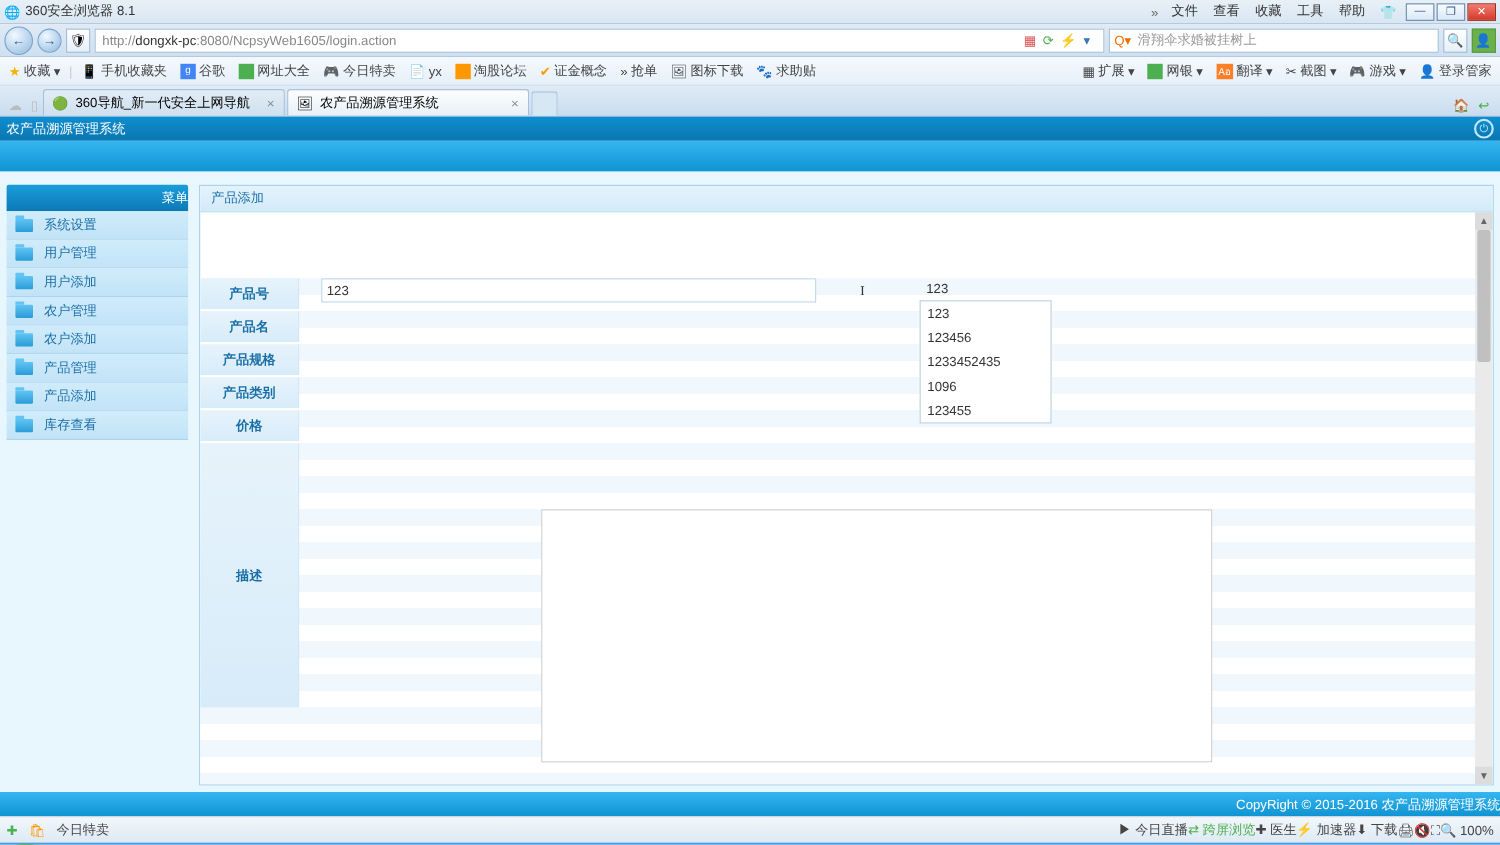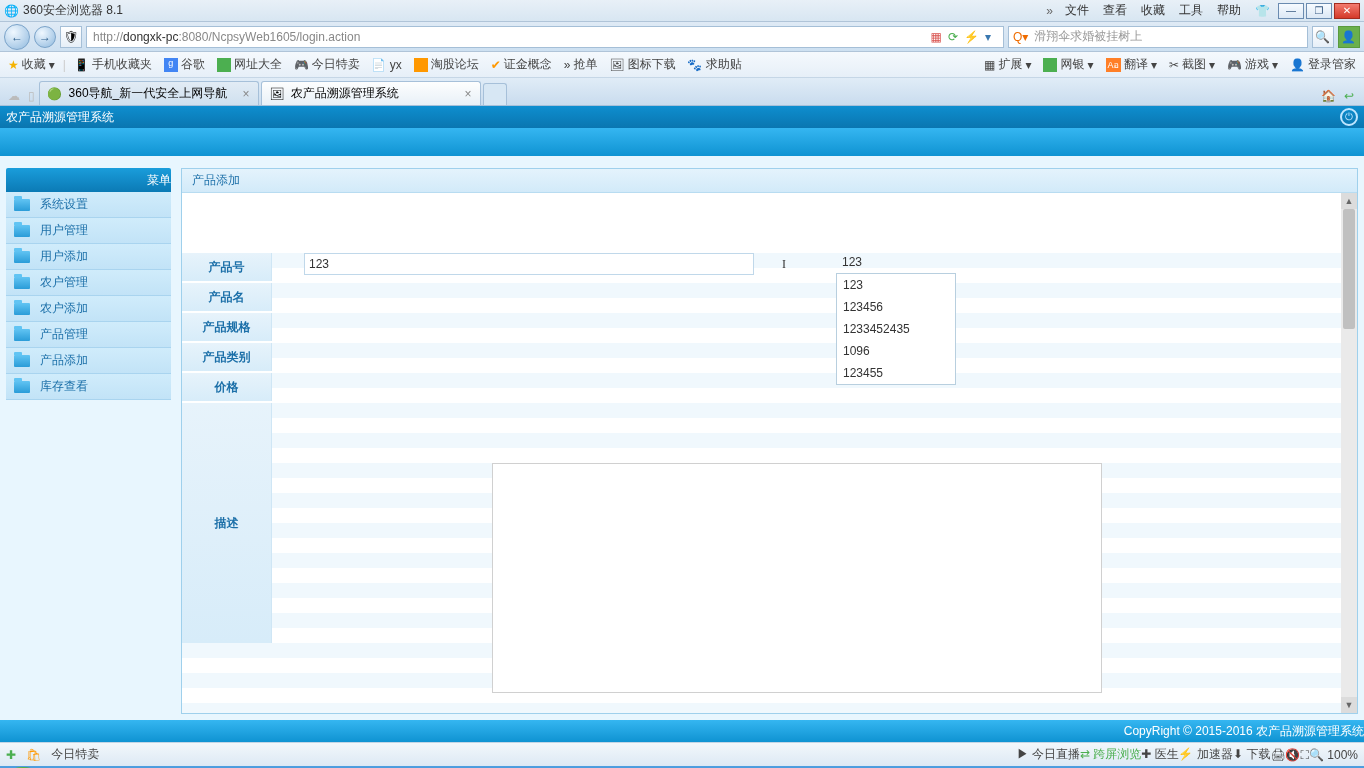--- a/index.html
+++ b/index.html
@@ -40,21 +40,21 @@
 .side-item .fld{width:16px;height:12px;background:linear-gradient(#61c4f3,#2a9cd8);border-radius:1px;position:relative}
 .side-item .fld:before{content:"";position:absolute;top:-3px;left:0;width:8px;height:3px;background:#61c4f3;border-radius:1px 1px 0 0}
 
 .panel{flex:1;background:#fff;border:1px solid #9fd0ec;position:relative;overflow:hidden}
 .panel-head{height:24px;background:linear-gradient(#e4f3fc,#d2eaf9);border-bottom:1px solid #b8dcf1;color:#1b6fa8;display:flex;align-items:center;padding:0 10px}
 .panel-body{padding:0;position:relative;height:calc(100% - 24px)}
 .stripes{position:absolute;inset:0;background:repeating-linear-gradient(#f0f8fd 0,#f0f8fd 15px,#ffffff 15px,#ffffff 30px)}
 .form{position:relative;margin-top:60px}
 .row{height:30px;display:flex;}
 .lbl{width:90px;text-align:center;color:#1b6fa8;font-weight:bold;background:linear-gradient(#e7f3fb,#d7ecf9);height:28px;line-height:28px;border-right:1px solid #cfe6f5}
-.inp-wrap{flex:1;padding-left:32px;position:relative}
+.inp-wrap{flex:1;padding-left:20px;position:relative}
 .inp{width:570px;height:22px;border:1px solid transparent;background:transparent;padding:0 4px;color:#333}
 .inp.active{border:1px solid #c0d8ea;background:#fff}
 .inp-display{position:absolute;left:570px;top:-2px;width:120px;height:22px;display:flex;align-items:center;color:#333}
 .suggest{position:absolute;left:564px;top:20px;width:120px;background:#fff;border:1px solid #b8cfdf;z-index:10}
 .suggest div{padding:4px 6px;color:#333}
 .desc-area{position:absolute;left:310px;top:210px;width:610px;height:230px;background:#fff;border:1px solid #d0d0d0}
 .scrollbar-v{position:absolute;right:0;top:24px;bottom:0;width:16px;background:#eaeaea}
 .scroll-thumb{position:absolute;top:0;left:2px;width:12px;height:120px;background:#c0c0c0;border-radius:2px}
 .sb-arrow{position:absolute;left:0;width:16px;height:16px;background:#dcdcdc;display:flex;align-items:center;justify-content:center;color:#666;font-size:9px}
 

